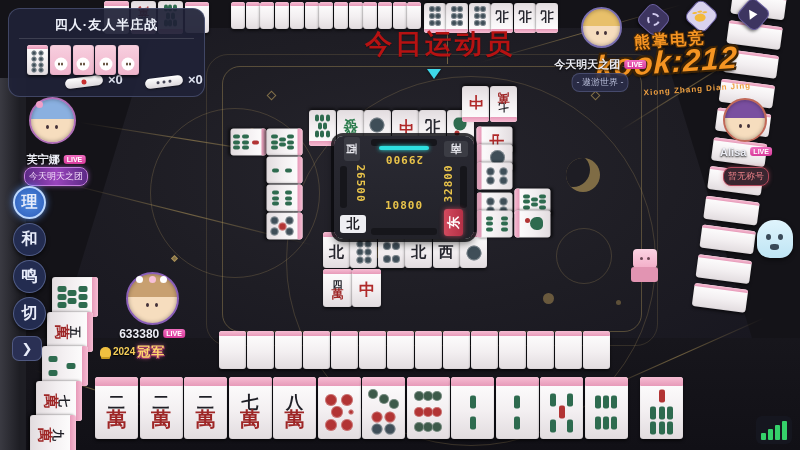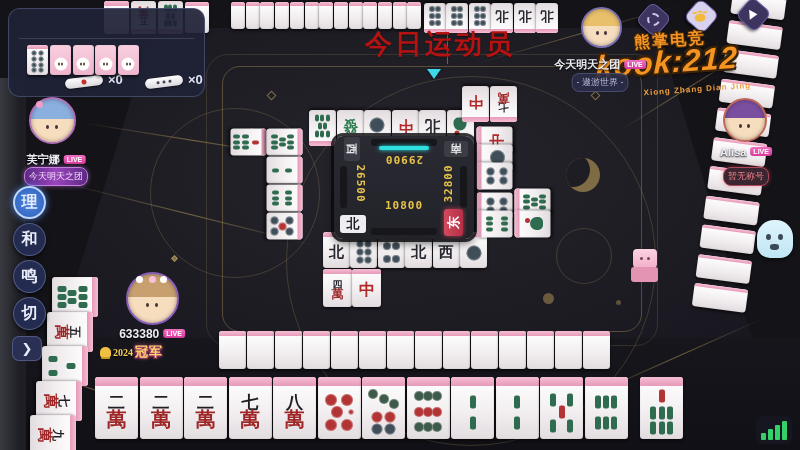--- a/index.html
+++ b/index.html
@@ -58,21 +58,21 @@
   .avatar .eye{position:absolute;width:3px;height:4px;background:#44333a;border-radius:50%;top:60%;}
   .avatar .e1{left:36%;} .avatar .e2{left:56%;}
   .avatar .flower{position:absolute;width:7px;height:7px;border-radius:50%;background:#fff;top:4%;}
   .prow{position:absolute;white-space:nowrap;text-align:center;transform:translateX(-50%);z-index:31;}
   .pname{font-size:11px;color:#ecedf5;font-weight:700;text-shadow:0 1px 2px #000;vertical-align:middle;}
   .live{display:inline-block;margin-left:4px;padding:1px 3px;background:linear-gradient(#f06ec0,#d83a9a);border-radius:3px;font-size:7px;font-weight:900;color:#fff;vertical-align:middle;}
   .ptitle{position:absolute;text-align:center;font-size:9px;border-radius:8px;padding:2px 4px;white-space:nowrap;transform:translateX(-50%);z-index:31;}
   .ptitle.purple{background:linear-gradient(90deg,#5c2a85,#9a45bd,#5c2a85);color:#f3dcfa;border:1px solid #c77fe0;box-shadow:0 0 5px rgba(190,110,230,.6);}
   .ptitle.red{background:#3a2630;color:#ea8088;border:1px solid #b0475a;box-shadow:0 0 4px rgba(220,90,110,.5);}
   .ptitle.gray{background:rgba(42,44,72,.92);color:#b8bdd8;border:1px solid rgba(140,150,200,.3);}
-  .champ{position:absolute;z-index:31;white-space:nowrap;font-family:Liberation Serif, serif;}
+  .champ{position:absolute;z-index:31;white-space:nowrap;}
   .champ .cup{display:inline-block;width:11px;height:10px;background:#f0c040;border-radius:50% 50% 20% 20%;box-shadow:0 3px 0 -1px #c89a20;vertical-align:middle;}
   .champ .yr{font-size:10px;font-weight:900;color:#f5cf5a;vertical-align:middle;margin:0 2px;text-shadow:0 1px 1px #000;}
   .champ .lb{font-size:13px;font-weight:900;color:#ffd76e;vertical-align:middle;text-shadow:1px 1px 0 #a03868,-1px 1px 0 #a03868,0 0 4px #e060a0;letter-spacing:1px;}
   
   #board{position:absolute;left:334px;top:136px;width:140px;height:103px;background:linear-gradient(#2a2a33,#222229);border-radius:9px;box-shadow:0 0 0 3px rgba(10,10,14,.8),0 4px 8px rgba(0,0,0,.6);z-index:20;}
   .slot{position:absolute;background:#16161b;border-radius:3px;}
   .wbadge{position:absolute;width:24px;height:16px;border-radius:3px;display:flex;align-items:center;justify-content:center;font-family:"DejaVu Serif",serif;font-weight:700;font-size:11px;}
   .wb-dark{background:#3b3c44;color:#e8e8ee;}
   .wb-white{background:#eeeef2;color:#1c1c22;width:26px;height:18px;font-size:13px;}
   .wb-red{background:linear-gradient(#d24a5e,#b53046);color:#fff;width:27px;height:19px;font-size:13px;box-shadow:0 0 5px rgba(230,80,100,.7);}
@@ -137,20 +137,21 @@
     <div class="wbadge wb-white" style="left:6px;top:79px;">北</div>
     <div class="wbadge wb-red" style="left:106px;top:77px;transform:rotate(-90deg);">东</div>
     <div id="riichibar"></div>
     <div class="score" style="left:40px;top:17px;transform:rotate(180deg);">29900</div>
     <div class="score" style="left:-4px;top:41px;transform:rotate(90deg);">26500</div>
     <div class="score" style="left:84px;top:41px;transform:rotate(-90deg);">32800</div>
     <div class="score" style="left:40px;top:63px;">10800</div>
   </div>
 
   <div id="panel">
+    <div class="ttl">四人·友人半庄战</div>
     <div class="div"></div>
     <div class="stickicon" style="left:56px;top:68px;">
         <i style="left:50%;width:5px;height:5px;background:#c83030;"></i>
       </div>
     <div class="stkcount" style="left:99px;top:63px;">×0</div>
     <div class="stickicon" style="left:136px;top:68px;">
         <i style="left:34%;width:3px;height:3px;background:#445;"></i>
         <i style="left:50%;width:3px;height:3px;background:#445;"></i>
         <i style="left:66%;width:3px;height:3px;background:#445;"></i>
       </div>

